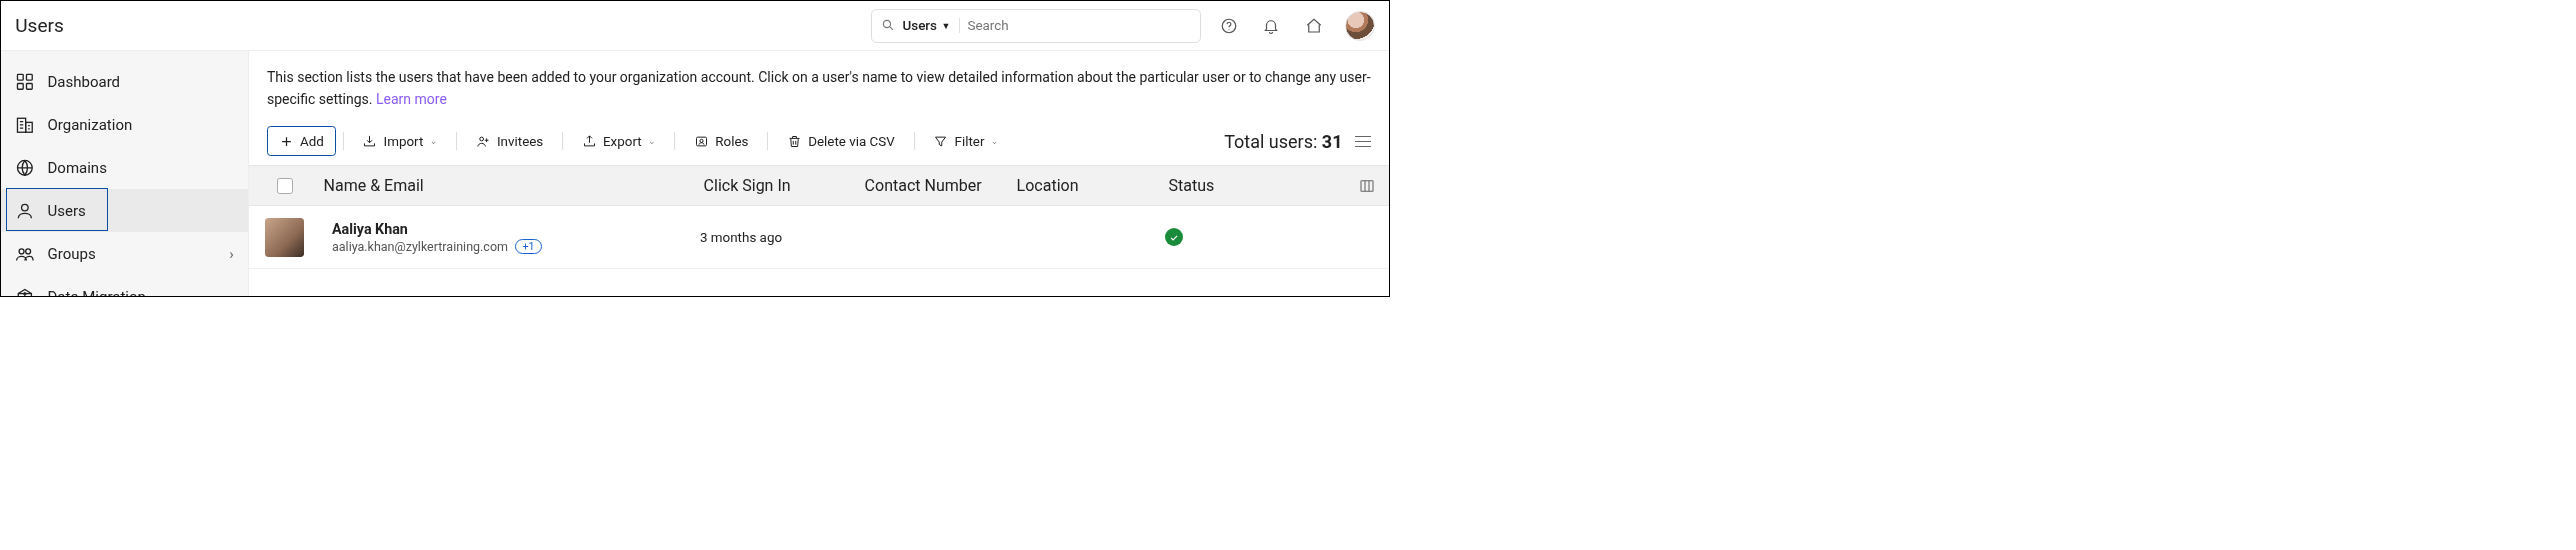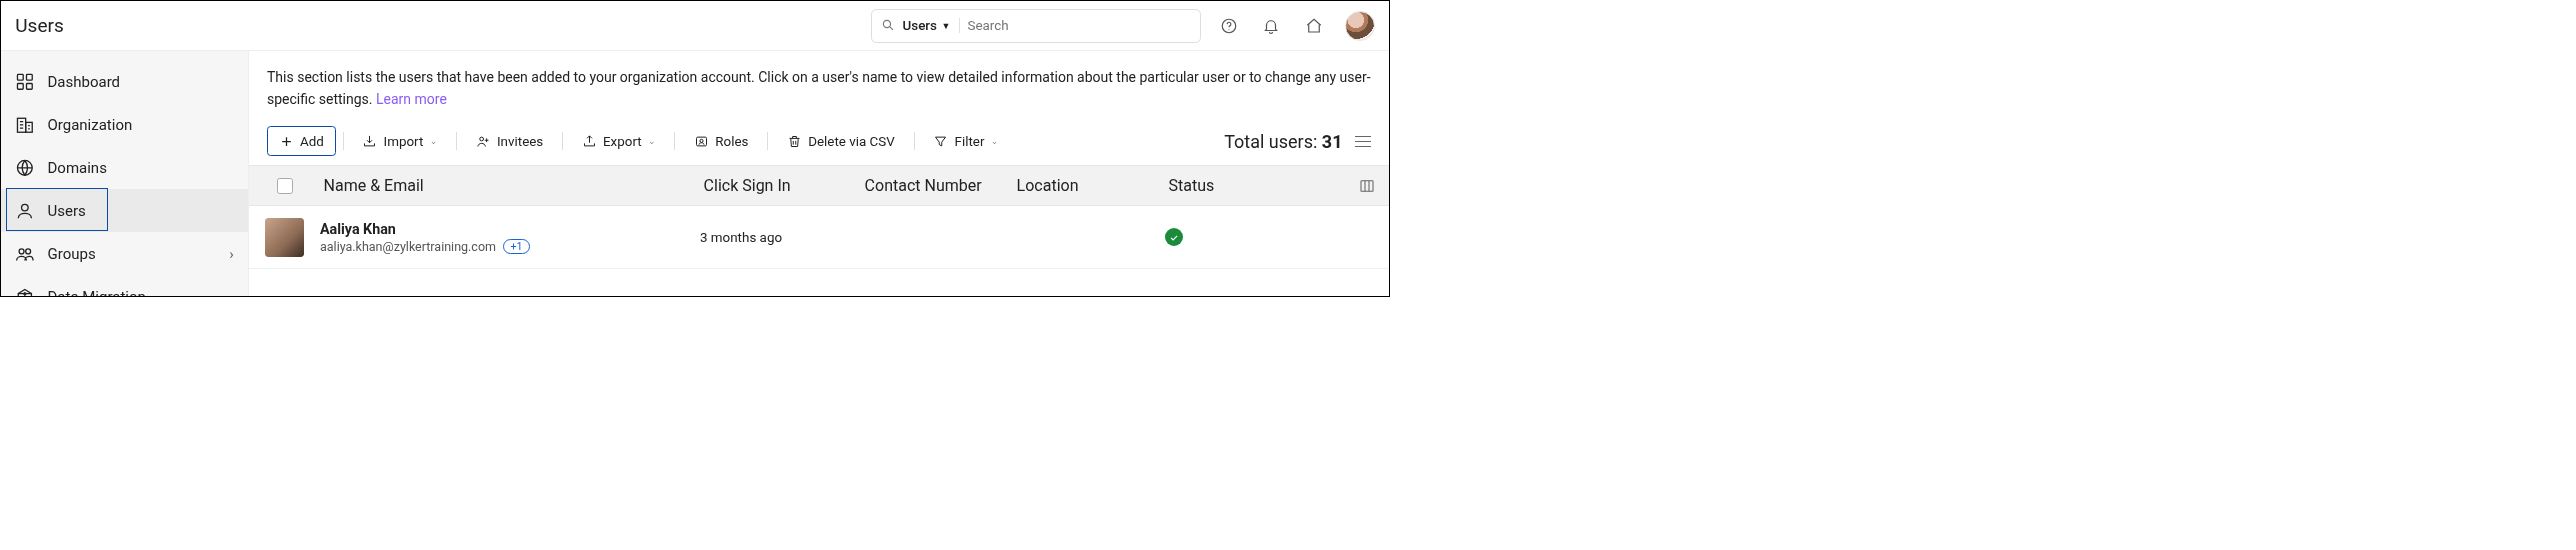--- a/index.html
+++ b/index.html
@@ -139,21 +139,21 @@
       width:16px; height:16px; border:1.3px solid #aaa; border-radius:2.7px; background:#fff;
     }
     .cols-icon { display:flex; justify-content:center; color:#555; cursor:pointer; }
     .data-row { height:63px; border-bottom:0.9px solid #f0f0f0; }
     .data-row .name-cell { display:flex; align-items:center; gap:16px; padding-left:0; }
     .row-avatar {
       width:39px; height:39px; border-radius:3.6px;
       background: linear-gradient(135deg,#c9a58b 0%, #8d6a54 60%, #3a2d24 100%);
       flex:0 0 39px;
     }
-    .name-block { display:flex; flex-direction:column; gap:1.8px; }
+    .name-block { display:flex; flex-direction:column; gap:1.8px;margin-left:12px; }
     .uname { font-weight:700; font-size:14.3px; }
     .uemail { color:#555; font-size:12.5px; display:flex; align-items:center; gap:7.1px; }
     .extra-badge {
       border:0.9px solid #1a63d6; color:#1a63d6;
       border-radius:10.7px; padding:0 6.3px; font-size:10.7px;
     }
     .status-dot {
       width:18px; height:18px; border-radius:50%;
       background:#1a8a3b; display:flex; align-items:center; justify-content:center;
     }

